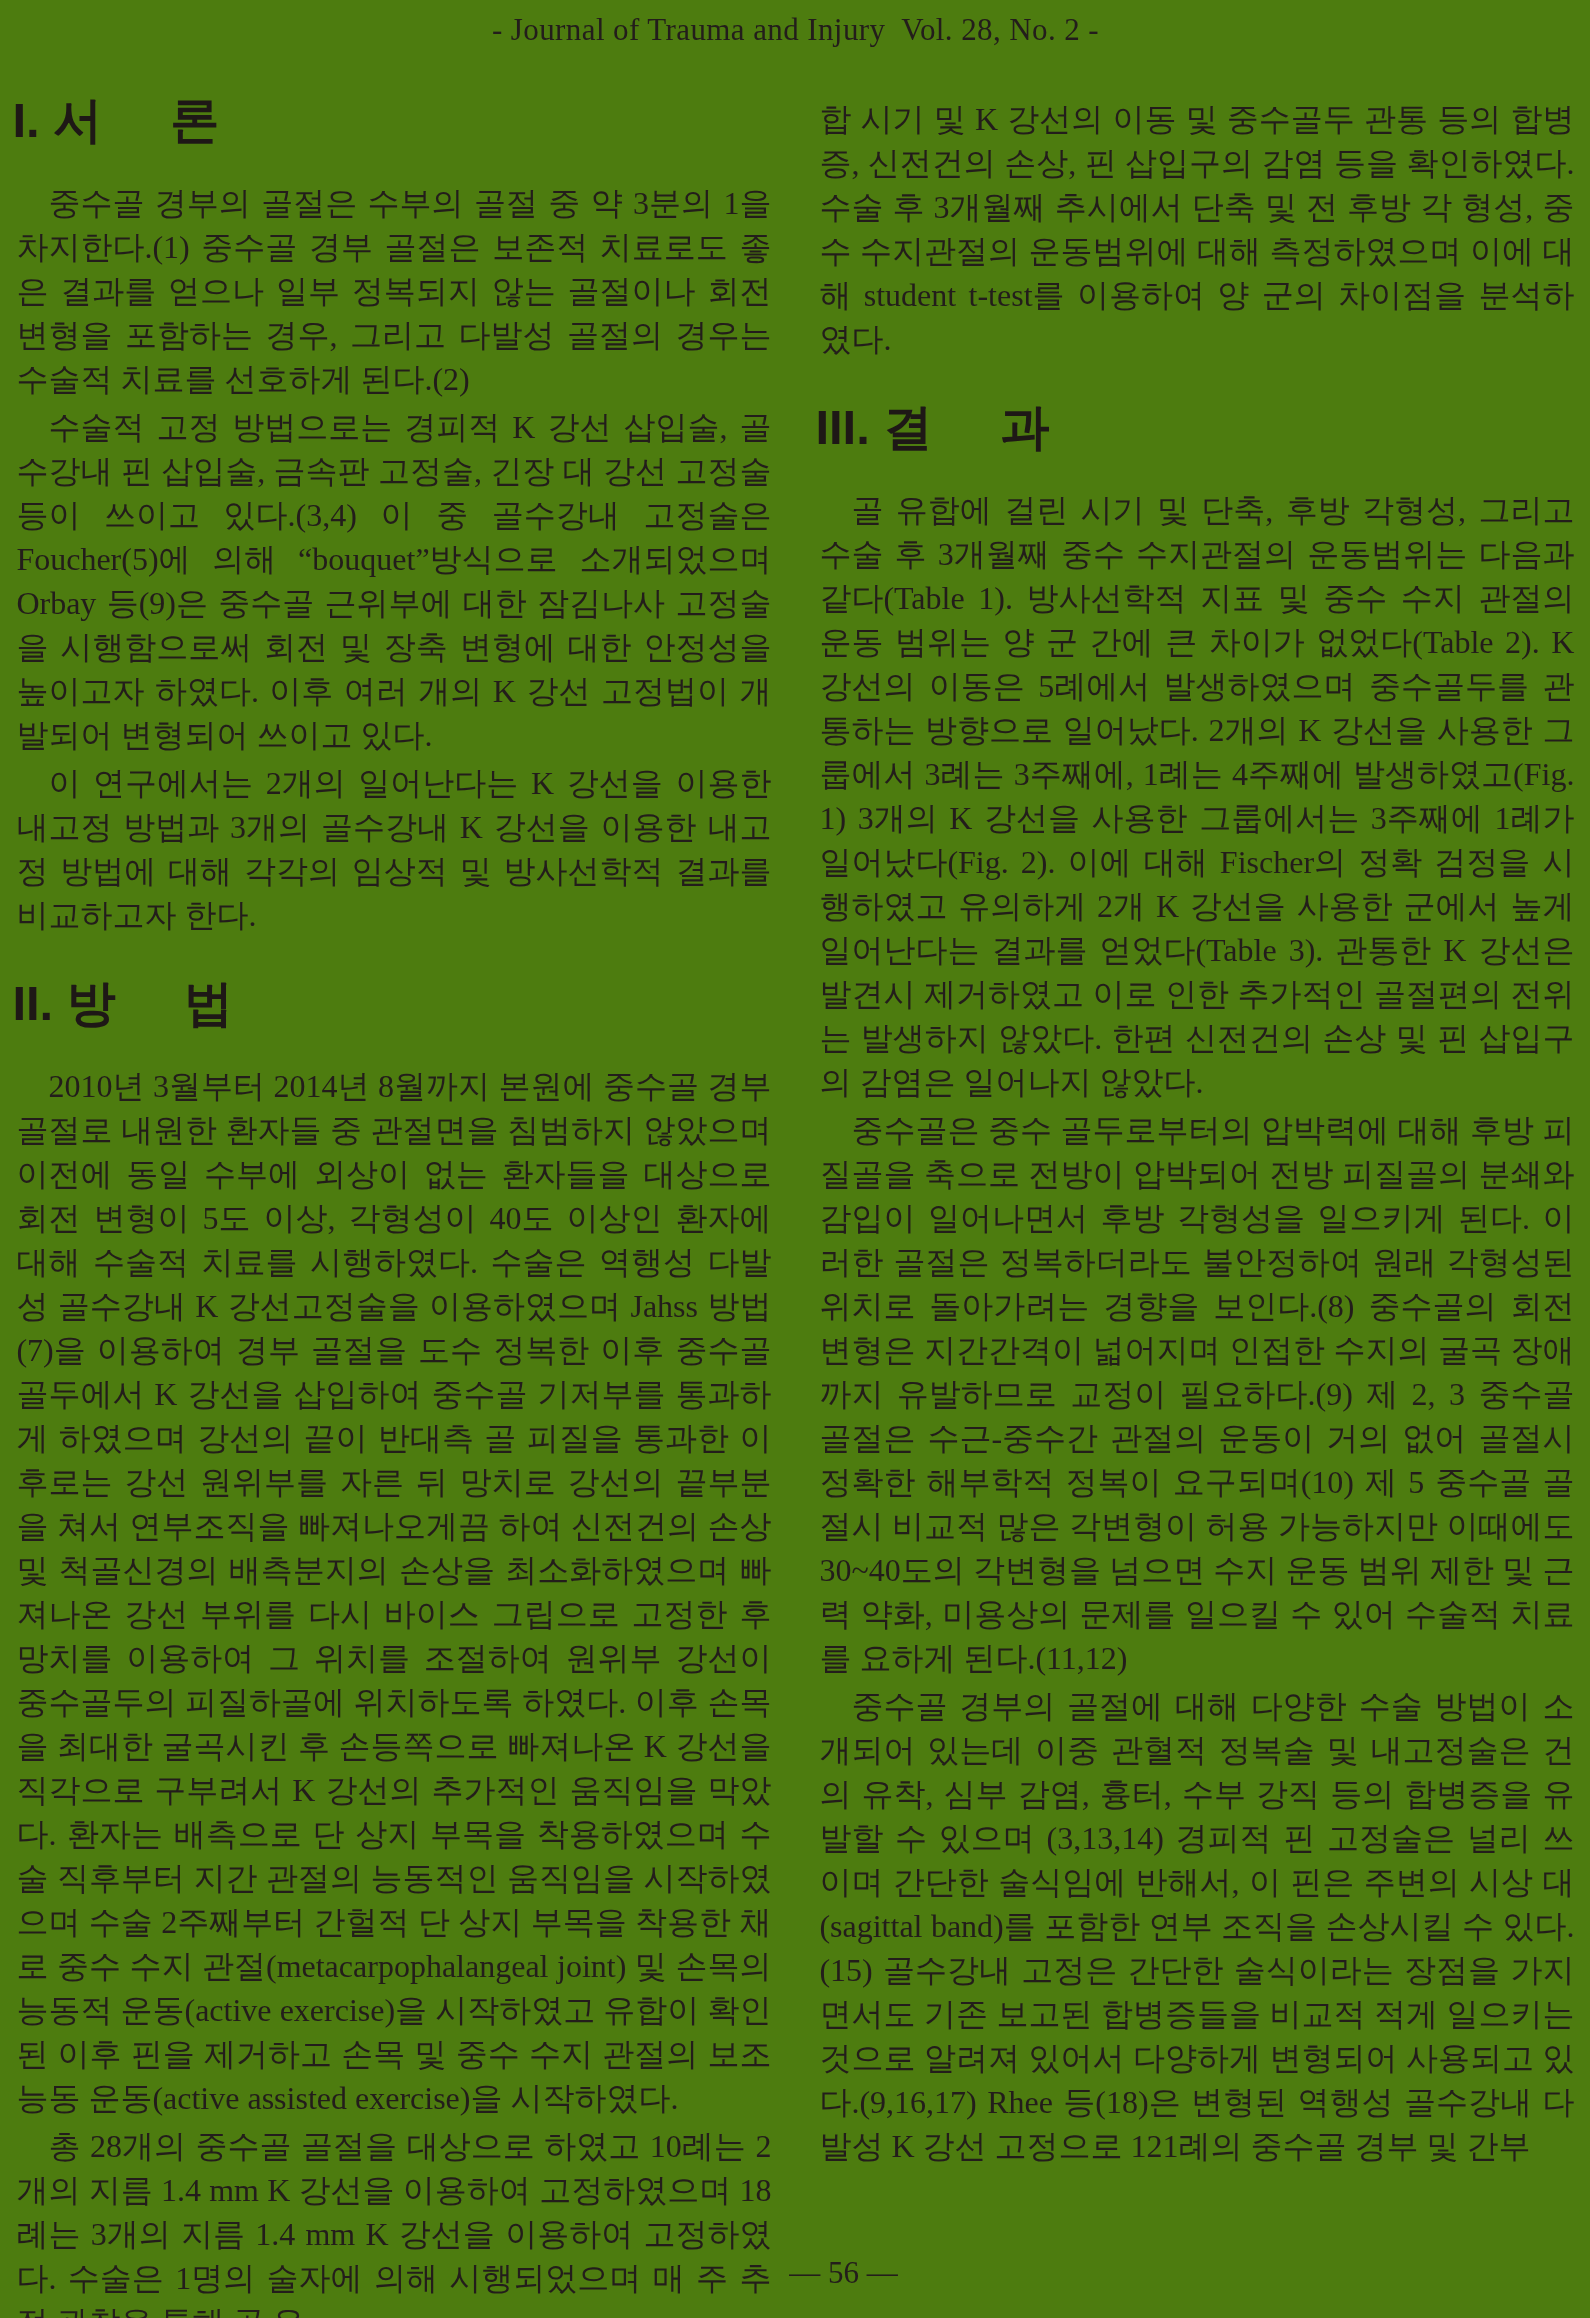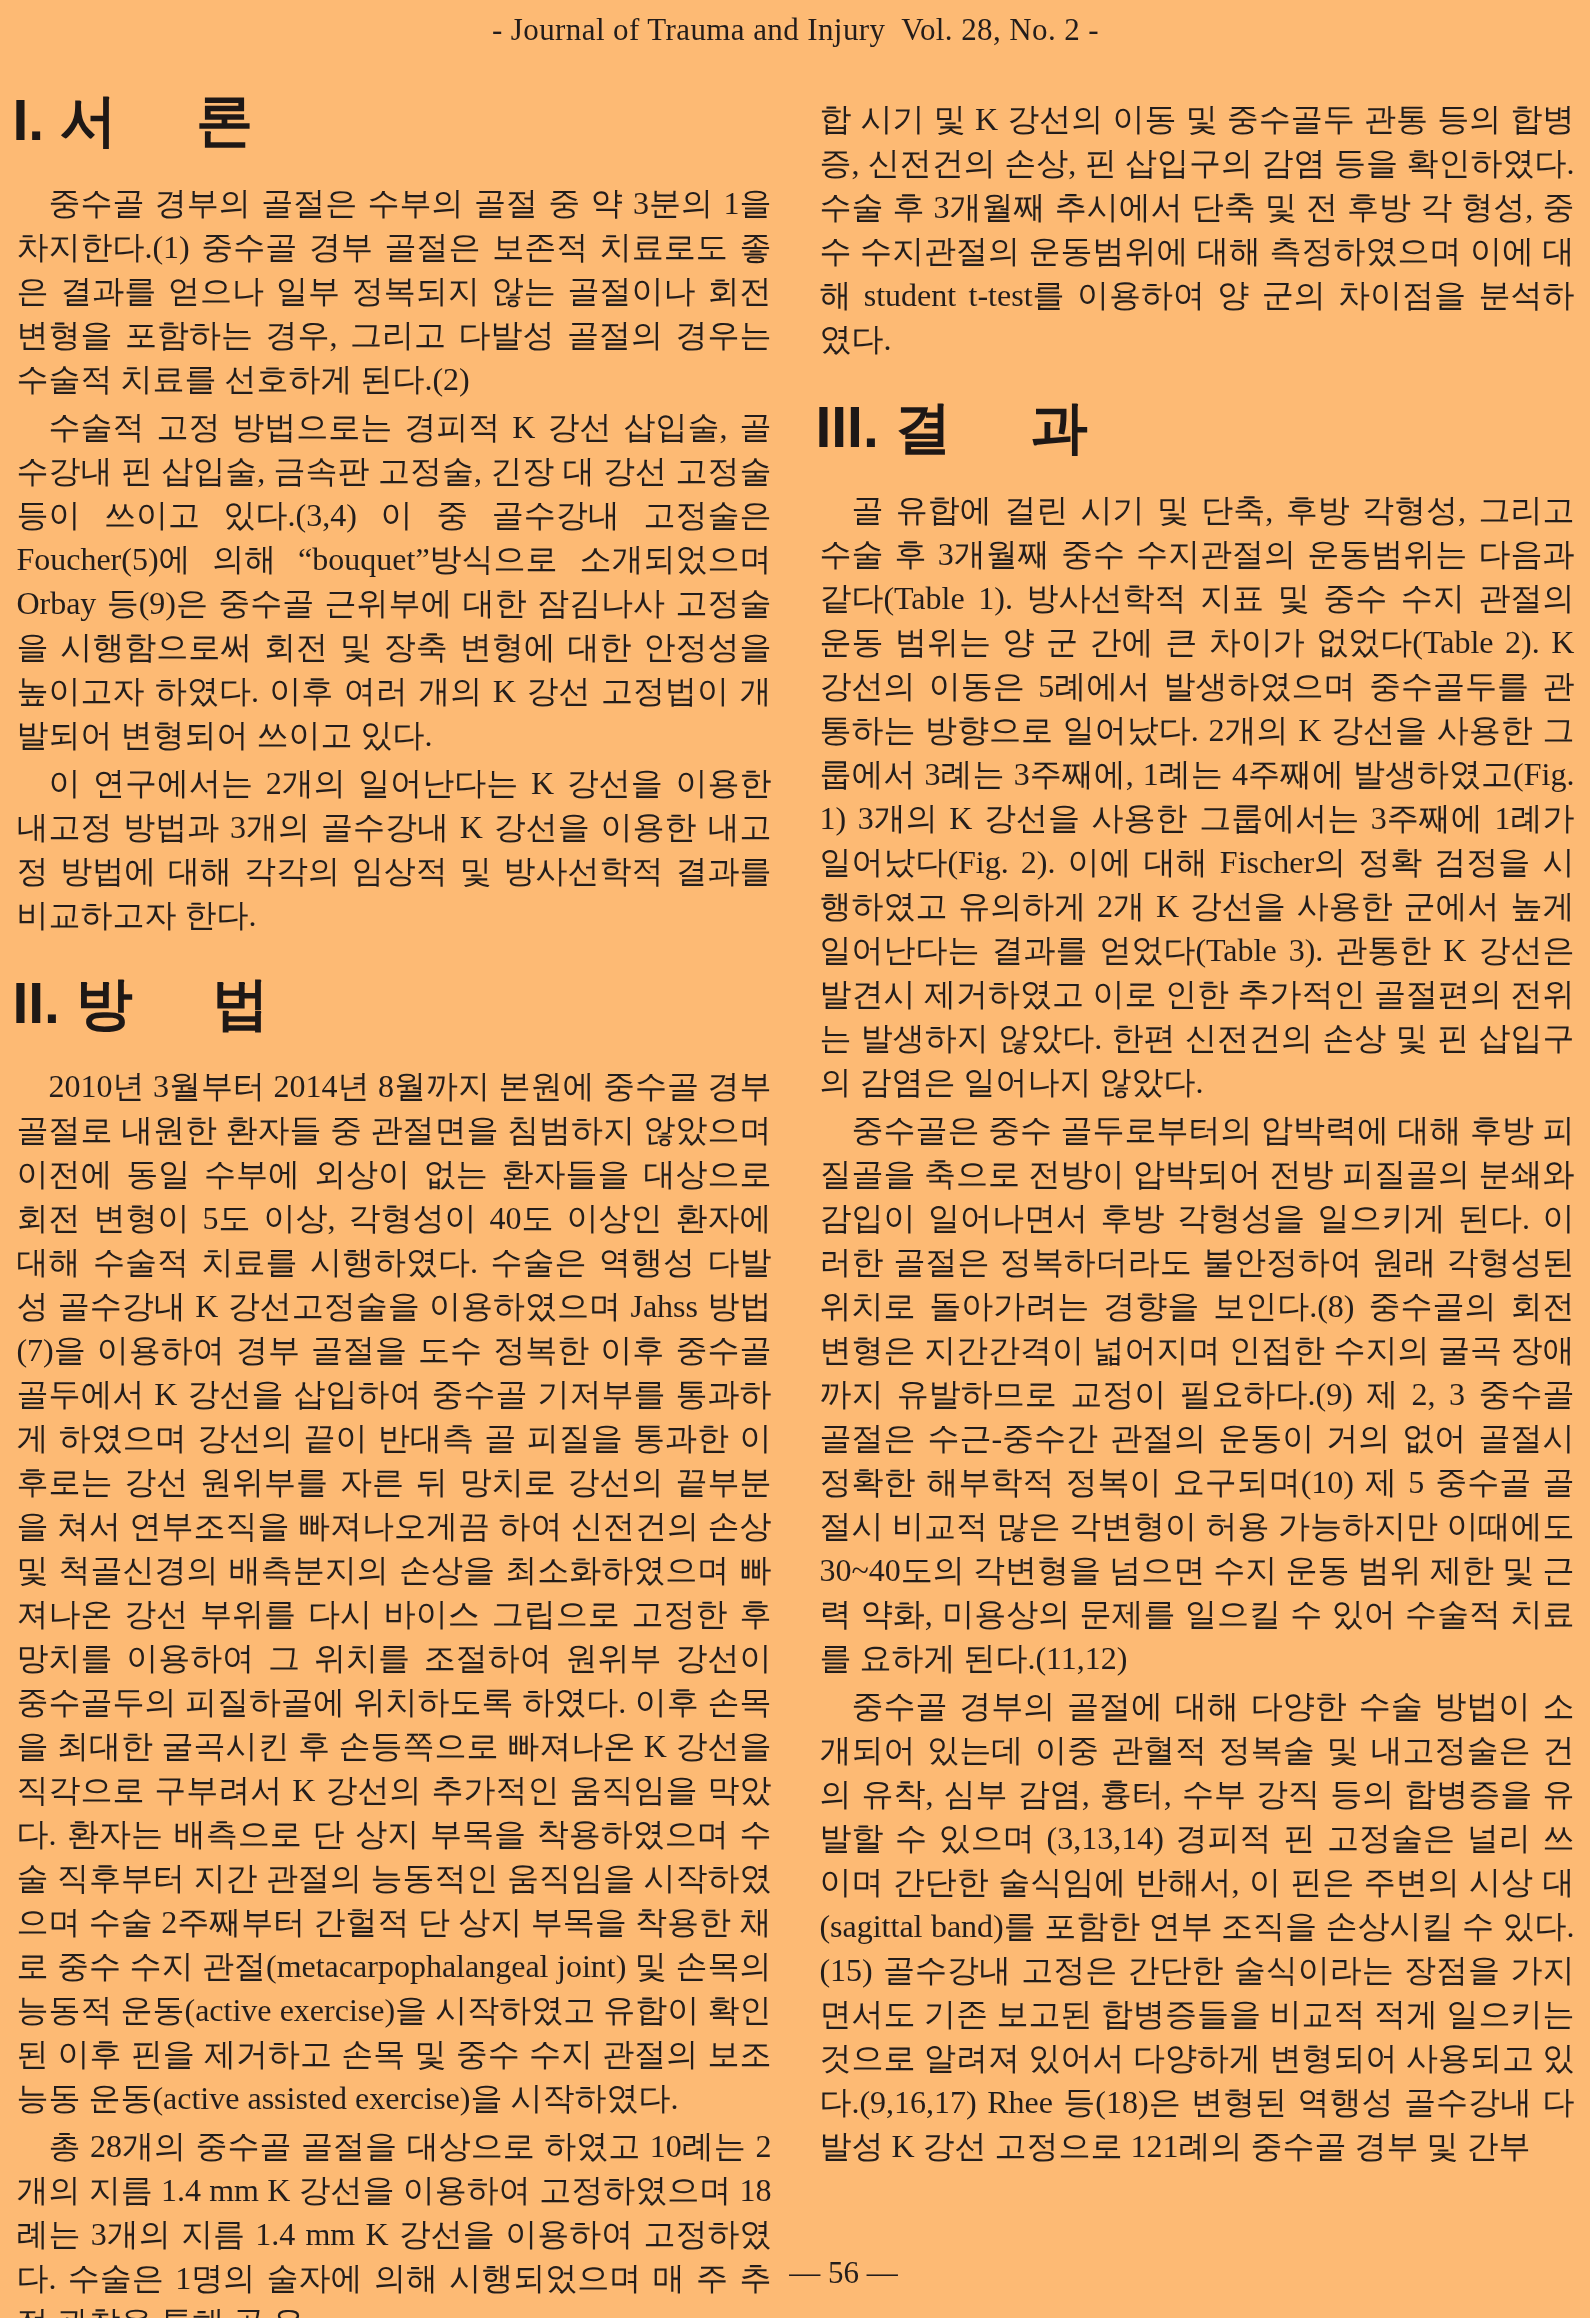--- a/index.html
+++ b/index.html
@@ -4,21 +4,21 @@
 <style>
   html, body {
     margin: 0;
     padding: 0;
     background: #ffffff;
   }
   .page {
     position: relative;
     width: 1591px;
     height: 2319px;
-    background: #fdba74;
+    background: #4d7c0f;
     font-family: "Liberation Serif", "DejaVu Serif", serif;
     color: #231d1b;
     overflow: hidden;
   }
   .journal-header {
     position: absolute;
     top: 12.4px;
     left: 0;
     width: 100%;
     text-align: center;
@@ -33,21 +33,21 @@
     width: 1566px;
     display: flex;
     gap: 40px;
   }
   .col {
     width: 763px;
   }
   .section-heading {
     font-family: "Liberation Sans", "DejaVu Sans", sans-serif;
     font-weight: bold;
-    font-size: 57px;
+    font-size: 49px;
     line-height: 48px;
     margin: 42px 0 37px 0;
     white-space: pre-wrap;
     color: #1e1816;
   }
   .section-heading.first {
     margin-top: 3.1px;
   }
   .body-p {
     font-size: 32px;

